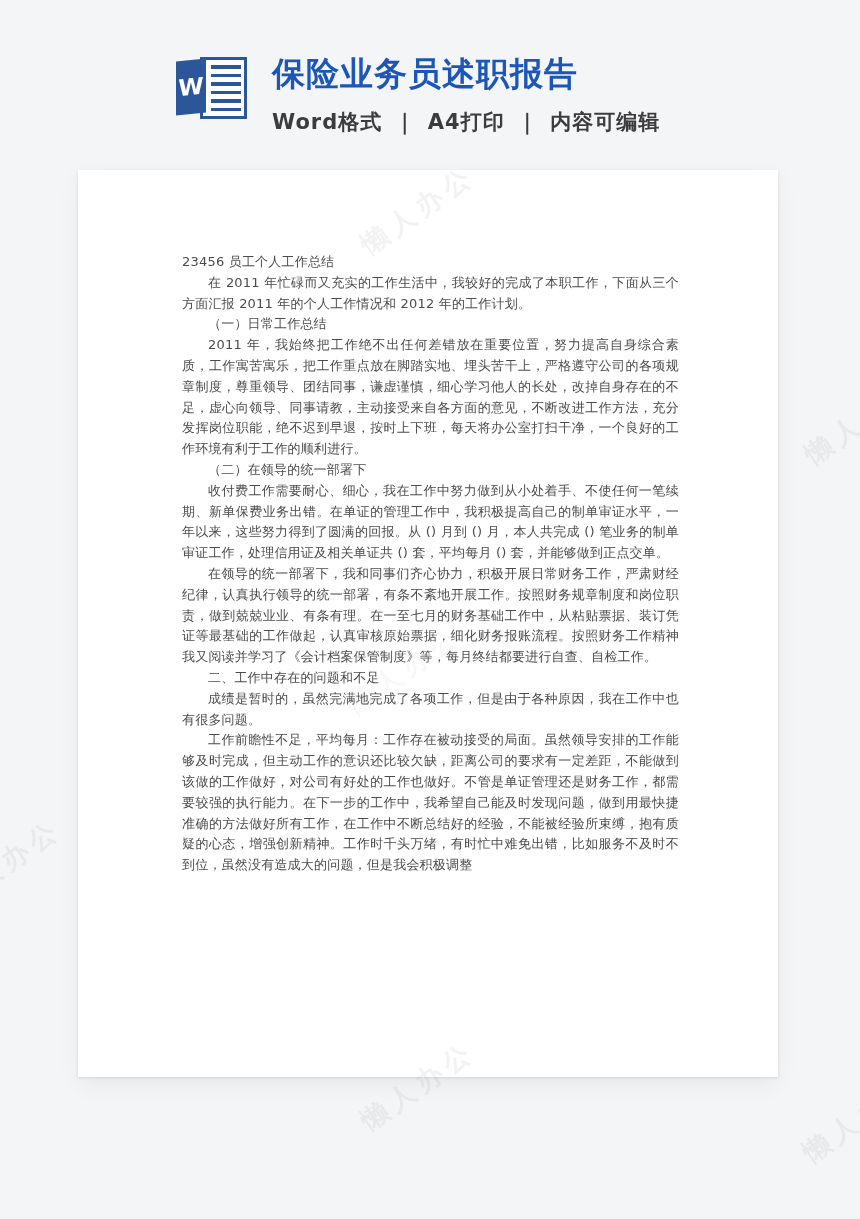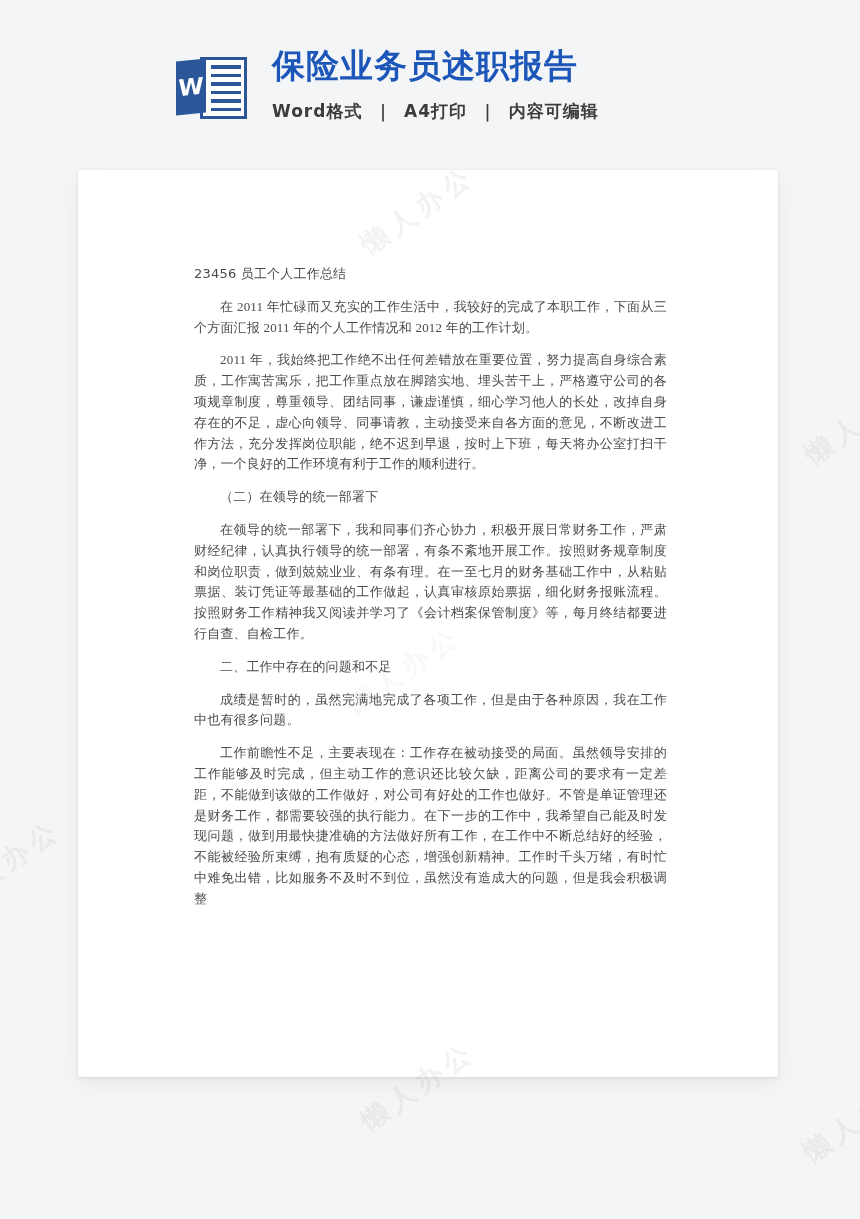--- a/index.html
+++ b/index.html
@@ -19,42 +19,42 @@
     display:flex;flex-direction:column;justify-content:space-between;
     padding:5px 3px 5px 8px;
   }
   .icon-line{height:3.5px;background:#2b579a;}
   .icon-cover{
     position:absolute;left:0;top:6px;width:30px;height:54px;
     background:#2b579a;transform:skewY(-6deg);
     display:flex;align-items:center;justify-content:center;
     color:#fff;font-weight:bold;font-size:23px;line-height:1;
   }
-  .header-text{position:absolute;left:272px;top:44px;width:340px;text-align:center;}
+  .header-text{position:absolute;left:272px;top:52px;width:340px;text-align:center;}
   .doc-title{
     font-size:33px;font-weight:bold;color:#1b56b8;
     letter-spacing:1px;white-space:nowrap;text-align:left;
   }
   .doc-subtitle{
-    margin-top:11px;font-size:17px;font-weight:bold;color:#3c3c3e;
+    margin-top:11px;font-size:21px;font-weight:bold;color:#3c3c3e;
     letter-spacing:1px;white-space:nowrap;text-align:left;
   }
   .sep{margin:0 12px;font-weight:bold;color:#3c3c3e;}
   
   .page{
     position:absolute;left:78px;top:170px;width:700px;height:907px;
     background:#ffffff;box-sizing:border-box;
     padding:82px 99px 0 104px;
     box-shadow:0 1px 3px rgba(0,0,0,0.10),0 8px 22px rgba(0,0,0,0.05);
   }
   .doc-body p{
-    margin:12px;font-size:13px;line-height:20.8px;color:#4b4b4d;
+    margin:0;font-size:13px;line-height:20.8px;color:#4b4b4d;
     text-align:justify;letter-spacing:0.2px;
   }
-  .doc-body p.indent{text-indent:2em;font-family:Liberation Serif, serif;}
+  .doc-body p.indent{text-indent:2em;}
   
   .wm{
     position:absolute;white-space:nowrap;pointer-events:none;
     font-size:27px;font-weight:bold;letter-spacing:6px;
     color:#8a8a8a;opacity:0.10;
     transform:rotate(-35deg);
     z-index:5;
   }
   .wm-faint{opacity:0.055;}
   .wm1{left:352px;top:192px;}
@@ -84,26 +84,28 @@
     <div class="doc-subtitle">
       <span>Word格式</span><span class="sep">｜</span><span>A4打印</span><span class="sep">｜</span><span>内容可编辑</span>
     </div>
   </div>
 </div>
 
 <div class="page">
   <div class="doc-body">
       <p>23456 员工个人工作总结</p>
       <p class="indent">在 2011 年忙碌而又充实的工作生活中，我较好的完成了本职工作，下面从三个方面汇报 2011 年的个人工作情况和 2012 年的工作计划。</p>
+      <p class="indent">（一）日常工作总结</p>
       <p class="indent">2011 年，我始终把工作绝不出任何差错放在重要位置，努力提高自身综合素质，工作寓苦寓乐，把工作重点放在脚踏实地、埋头苦干上，严格遵守公司的各项规章制度，尊重领导、团结同事，谦虚谨慎，细心学习他人的长处，改掉自身存在的不足，虚心向领导、同事请教，主动接受来自各方面的意见，不断改进工作方法，充分发挥岗位职能，绝不迟到早退，按时上下班，每天将办公室打扫干净，一个良好的工作环境有利于工作的顺利进行。</p>
       <p class="indent">（二）在领导的统一部署下</p>
+      <p class="indent">收付费工作需要耐心、细心，我在工作中努力做到从小处着手、不使任何一笔续期、新单保费业务出错。在单证的管理工作中，我积极提高自己的制单审证水平，一年以来，这些努力得到了圆满的回报。从 () 月到 () 月，本人共完成 () 笔业务的制单审证工作，处理信用证及相关单证共 () 套，平均每月 () 套，并能够做到正点交单。</p>
       <p class="indent">在领导的统一部署下，我和同事们齐心协力，积极开展日常财务工作，严肃财经纪律，认真执行领导的统一部署，有条不紊地开展工作。按照财务规章制度和岗位职责，做到兢兢业业、有条有理。在一至七月的财务基础工作中，从粘贴票据、装订凭证等最基础的工作做起，认真审核原始票据，细化财务报账流程。按照财务工作精神我又阅读并学习了《会计档案保管制度》等，每月终结都要进行自查、自检工作。</p>
       <p class="indent">二、工作中存在的问题和不足</p>
       <p class="indent">成绩是暂时的，虽然完满地完成了各项工作，但是由于各种原因，我在工作中也有很多问题。</p>
-      <p class="indent">工作前瞻性不足，主要表现在：工作存在被动接受的局面。虽然领导安排的工作能够及时完成，但主动工作的意识还比较欠缺，距离公司的要求有一定差距，不能做到该做的工作做好，对公司有好处的工作也做好。不管是单证管理还是财务工作，都需要较强的执行能力。在下一步的工作中，我希望自己能及时发现问题，做到用最快捷准确的方法做好所有工作，在工作中不断总结好的经验，不能被经验所束缚，抱有质疑的心态，增强创新精神。工作时千头万绪，有时忙中难免出错，比如服务不及时不到位，虽然没有造成大的问题，但是我会积极调整</p>
+      <p class="indent">工作前瞻性不足，平均每月：工作存在被动接受的局面。虽然领导安排的工作能够及时完成，但主动工作的意识还比较欠缺，距离公司的要求有一定差距，不能做到该做的工作做好，对公司有好处的工作也做好。不管是单证管理还是财务工作，都需要较强的执行能力。在下一步的工作中，我希望自己能及时发现问题，做到用最快捷准确的方法做好所有工作，在工作中不断总结好的经验，不能被经验所束缚，抱有质疑的心态，增强创新精神。工作时千头万绪，有时忙中难免出错，比如服务不及时不到位，虽然没有造成大的问题，但是我会积极调整</p>
     </div>
 </div>
 
 <span class="wm wm1">懒人办公</span>
 <span class="wm wm2">懒人办公</span>
 <span class="wm wm3">懒人办公</span>
 <span class="wm wm4">懒人办公</span>
 <span class="wm wm5">懒人办公</span>
 <span class="wm wm6 wm-faint">懒人办公</span>
 

